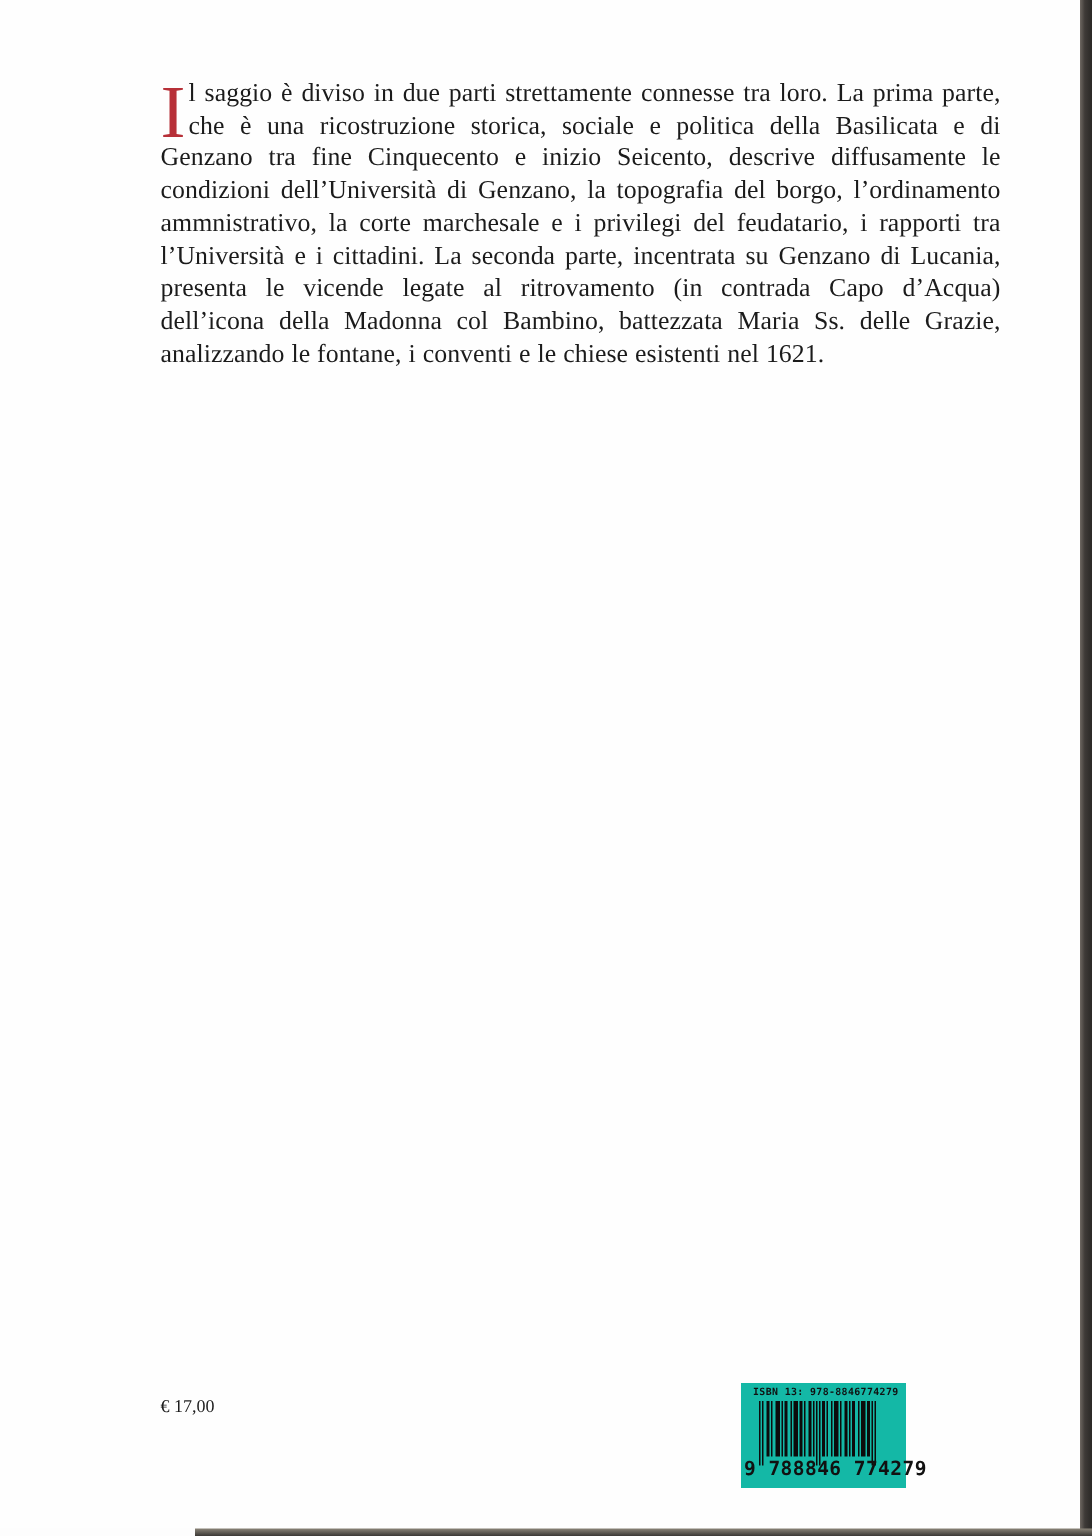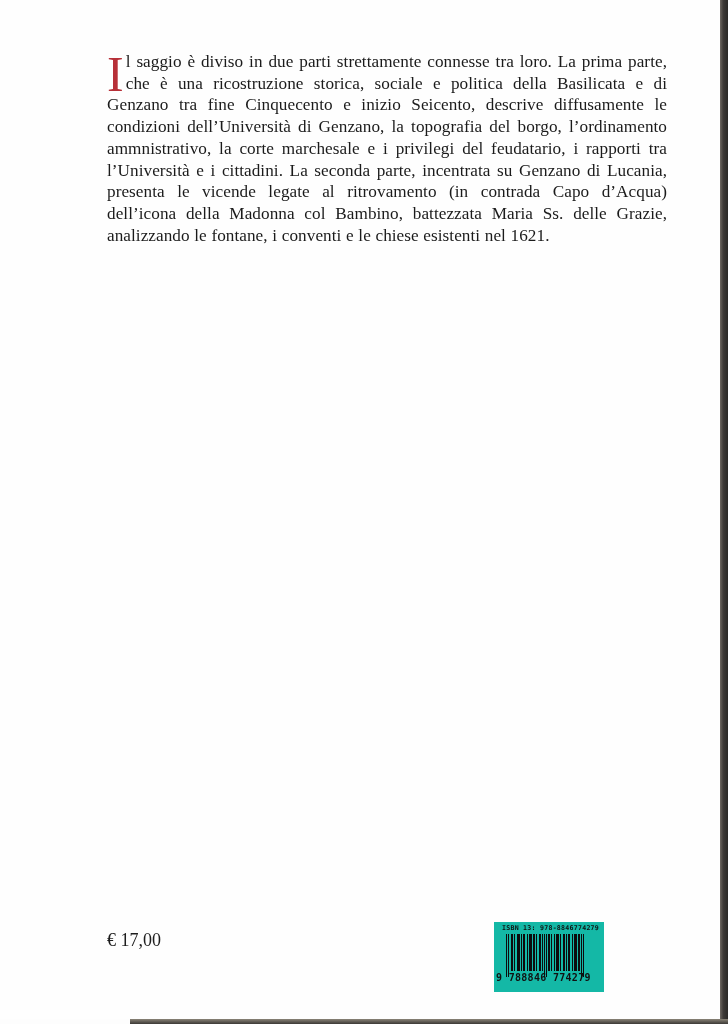--- a/index.html
+++ b/index.html
@@ -56,21 +56,21 @@
       font-size: 50px;
       line-height: 40px;
       height: 40px;
       margin: 3px 2px 0 0;
       font-family: "Liberation Serif", "DejaVu Serif", serif;
     }
     .price {
       position: absolute;
       left: 107px;
       top: 930px;
-      font-size: 18px;
+      font-size: 12px;
       color: #1d1d1d;
     }
     .barcode-box {
       position: absolute;
       left: 494px;
       top: 890px;
       width: 110px;
       height: 70px;
       background: #14b8a6;
       margin-top: 32px;
@@ -100,21 +100,21 @@
       background: #0c0c0c;
       flex: none;
     }
     .bar.guard { height: 43px; }
     .gap { flex: none; height: 1px; }
     .barcode-digits {
       position: absolute;
       left: 2px;
       top: 50px;
       font-family: "DejaVu Sans Mono", "Liberation Mono", monospace;
-      font-size: 10px;
+      font-size: 13px;
       font-weight: bold;
       color: #111;
       white-space: pre;
       letter-spacing: 0.3px;
     }
   </style>
 </head>
 <body>
 
 <div class="page">

